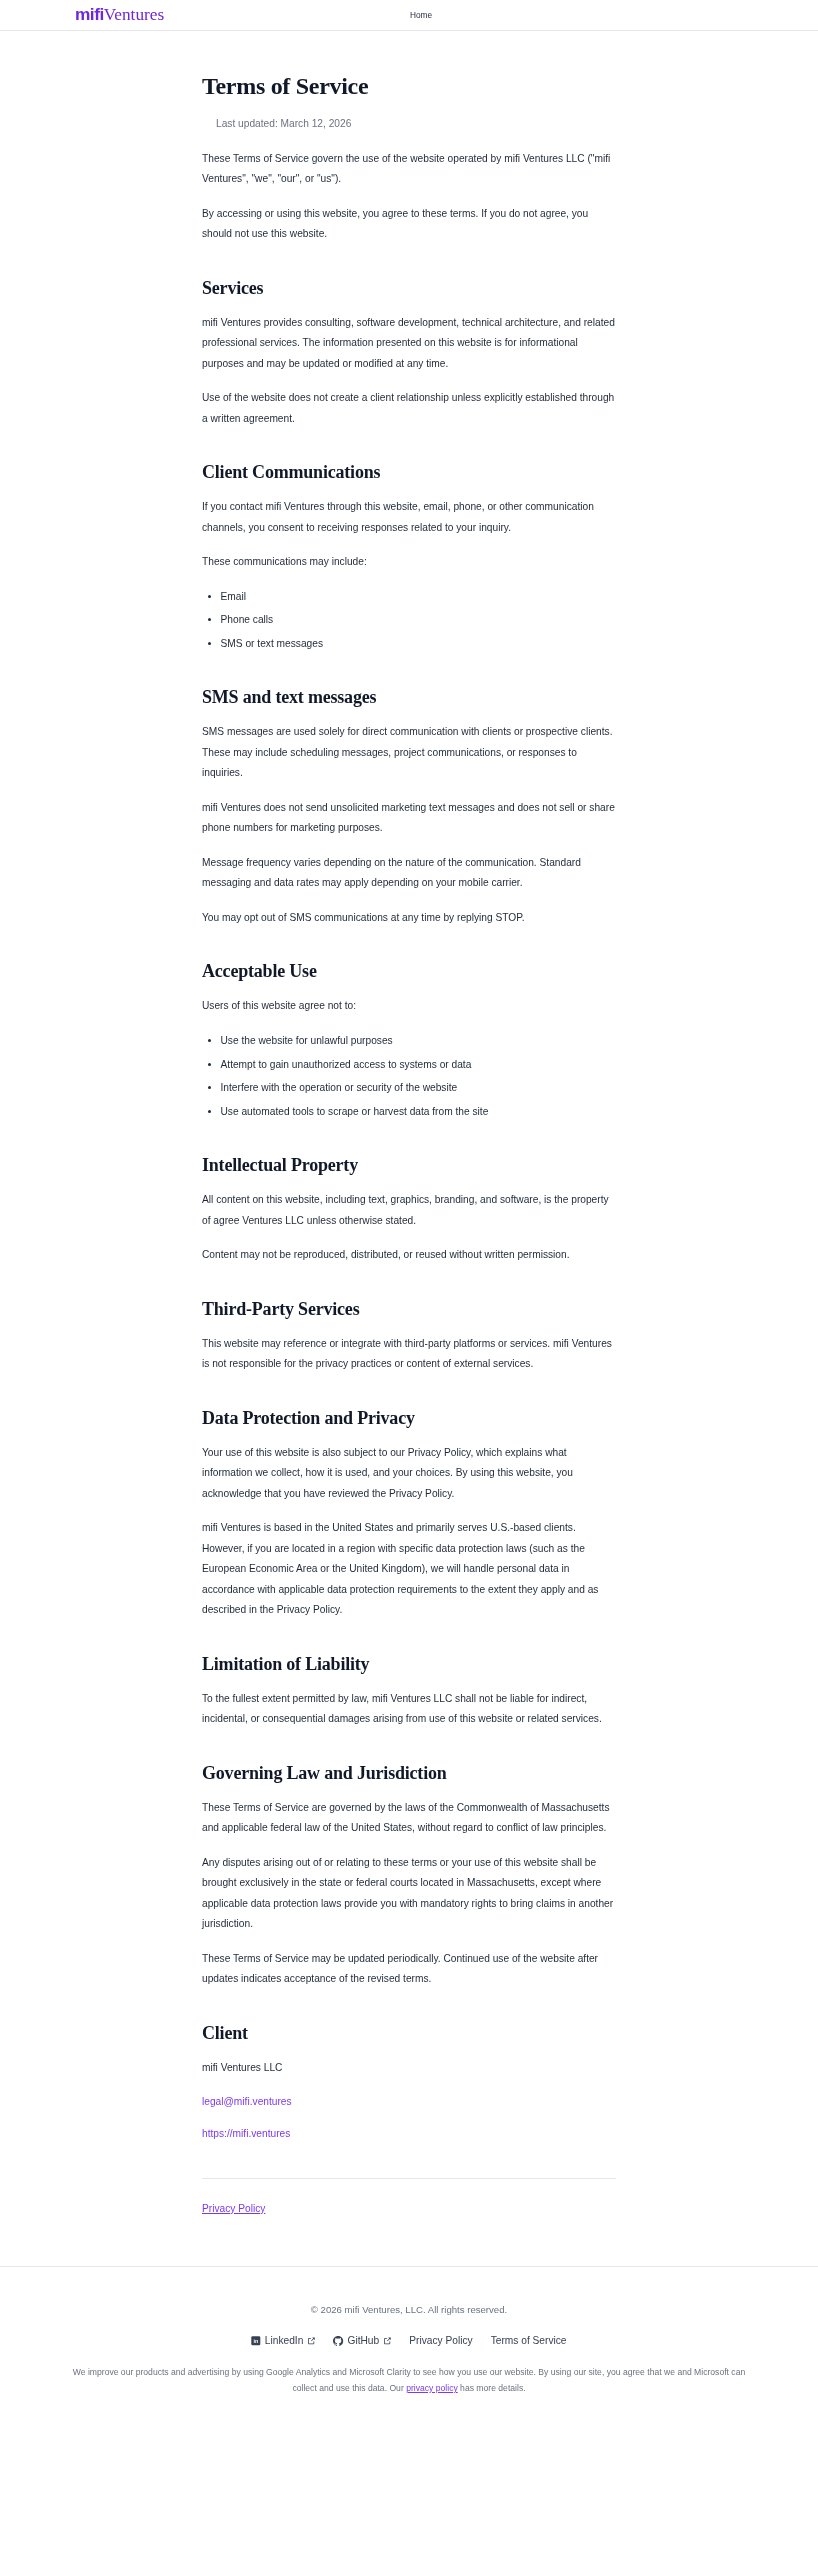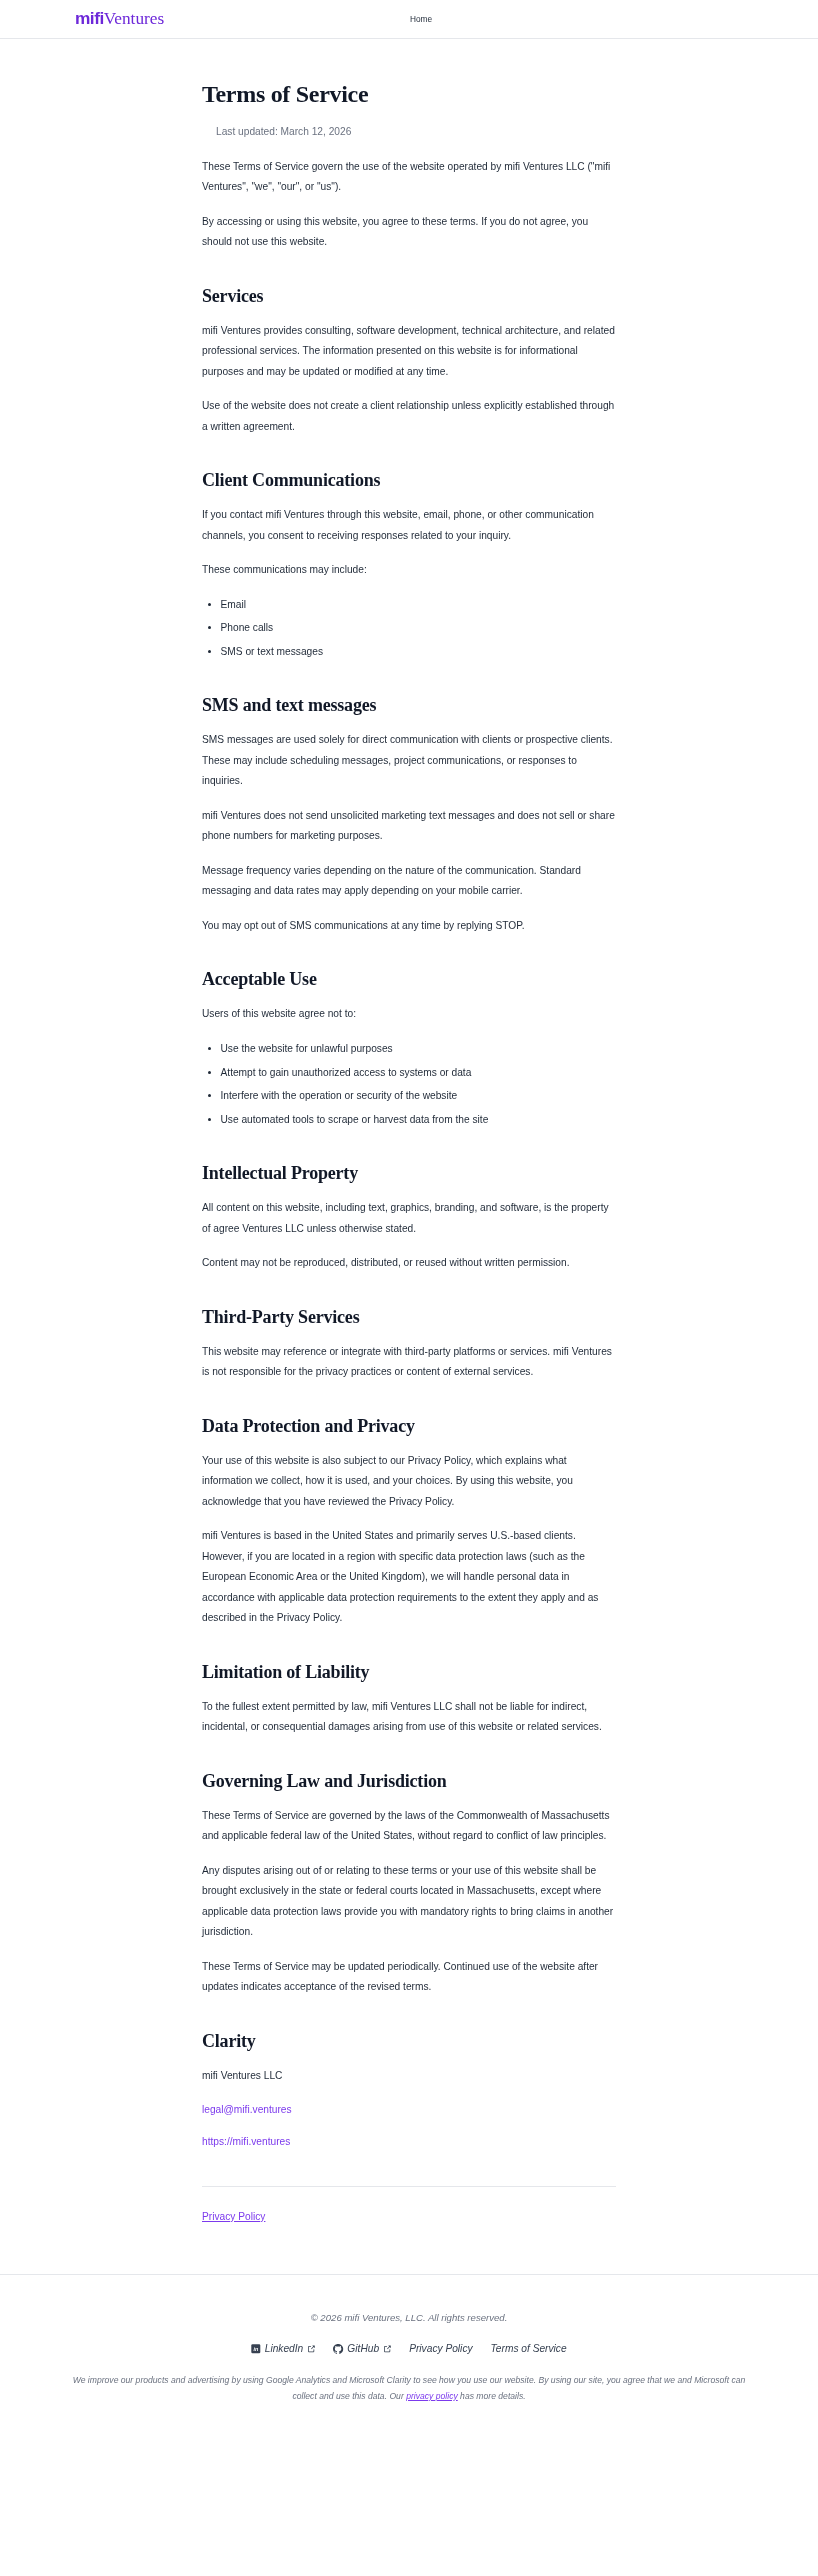--- a/index.html
+++ b/index.html
@@ -13,21 +13,21 @@
   }
   *{box-sizing:border-box;}
   html,body{margin:0;padding:0;background:#ffffff;}
   body{
     font-family:"Liberation Sans", sans-serif;
     color:var(--text);
     min-height:2576px;
   }
   
   .site-header{
-    height:39px;
+    height:31px;
     border-bottom:0.6px solid var(--border);
     position:relative;
     display:flex;
     align-items:center;
     justify-content:center;
     background:#fff;
     padding-left:24px;
   }
   .logo{
     position:absolute;
@@ -113,21 +113,20 @@
     text-decoration:underline;
     font-size:10.2px;
   }
   
   .site-footer{
     border-top:0.6px solid var(--border);
     margin-top:28px;
     text-align:center;
     padding:37px 15.3px 49px 15.3px;
     background:#fff;
-    font-style:italic;
   }
   .copyright{
     color:var(--muted);
     font-size:9.6px;
     margin:0;
   }
   .footer-links{
     margin-top:20.5px;
     display:flex;
     justify-content:center;
@@ -202,21 +201,21 @@
       <p>This website may reference or integrate with third-party platforms or services. mifi Ventures is not responsible for the privacy practices or content of external services.</p>
       <h2>Data Protection and Privacy</h2>
       <p>Your use of this website is also subject to our Privacy Policy, which explains what information we collect, how it is used, and your choices. By using this website, you acknowledge that you have reviewed the Privacy Policy.</p>
       <p>mifi Ventures is based in the United States and primarily serves U.S.-based clients. However, if you are located in a region with specific data protection laws (such as the European Economic Area or the United Kingdom), we will handle personal data in accordance with applicable data protection requirements to the extent they apply and as described in the Privacy Policy.</p>
       <h2>Limitation of Liability</h2>
       <p>To the fullest extent permitted by law, mifi Ventures LLC shall not be liable for indirect, incidental, or consequential damages arising from use of this website or related services.</p>
       <h2>Governing Law and Jurisdiction</h2>
       <p>These Terms of Service are governed by the laws of the Commonwealth of Massachusetts and applicable federal law of the United States, without regard to conflict of law principles.</p>
       <p>Any disputes arising out of or relating to these terms or your use of this website shall be brought exclusively in the state or federal courts located in Massachusetts, except where applicable data protection laws provide you with mandatory rights to bring claims in another jurisdiction.</p>
       <p>These Terms of Service may be updated periodically. Continued use of the website after updates indicates acceptance of the revised terms.</p>
-      <h2>Clarity</h2>
+      <h2>Client</h2>
       <p>mifi Ventures LLC</p>
       <p class="link-line"><a class="inline-link" href="#">legal@mifi.ventures</a></p>
       <p class="link-line"><a class="inline-link" href="#">https://mifi.ventures</a></p>
     </div>
 
   <hr class="divider">
   <a class="privacy-link" href="#">Privacy Policy</a>
 </main>
 
 <footer class="site-footer">

